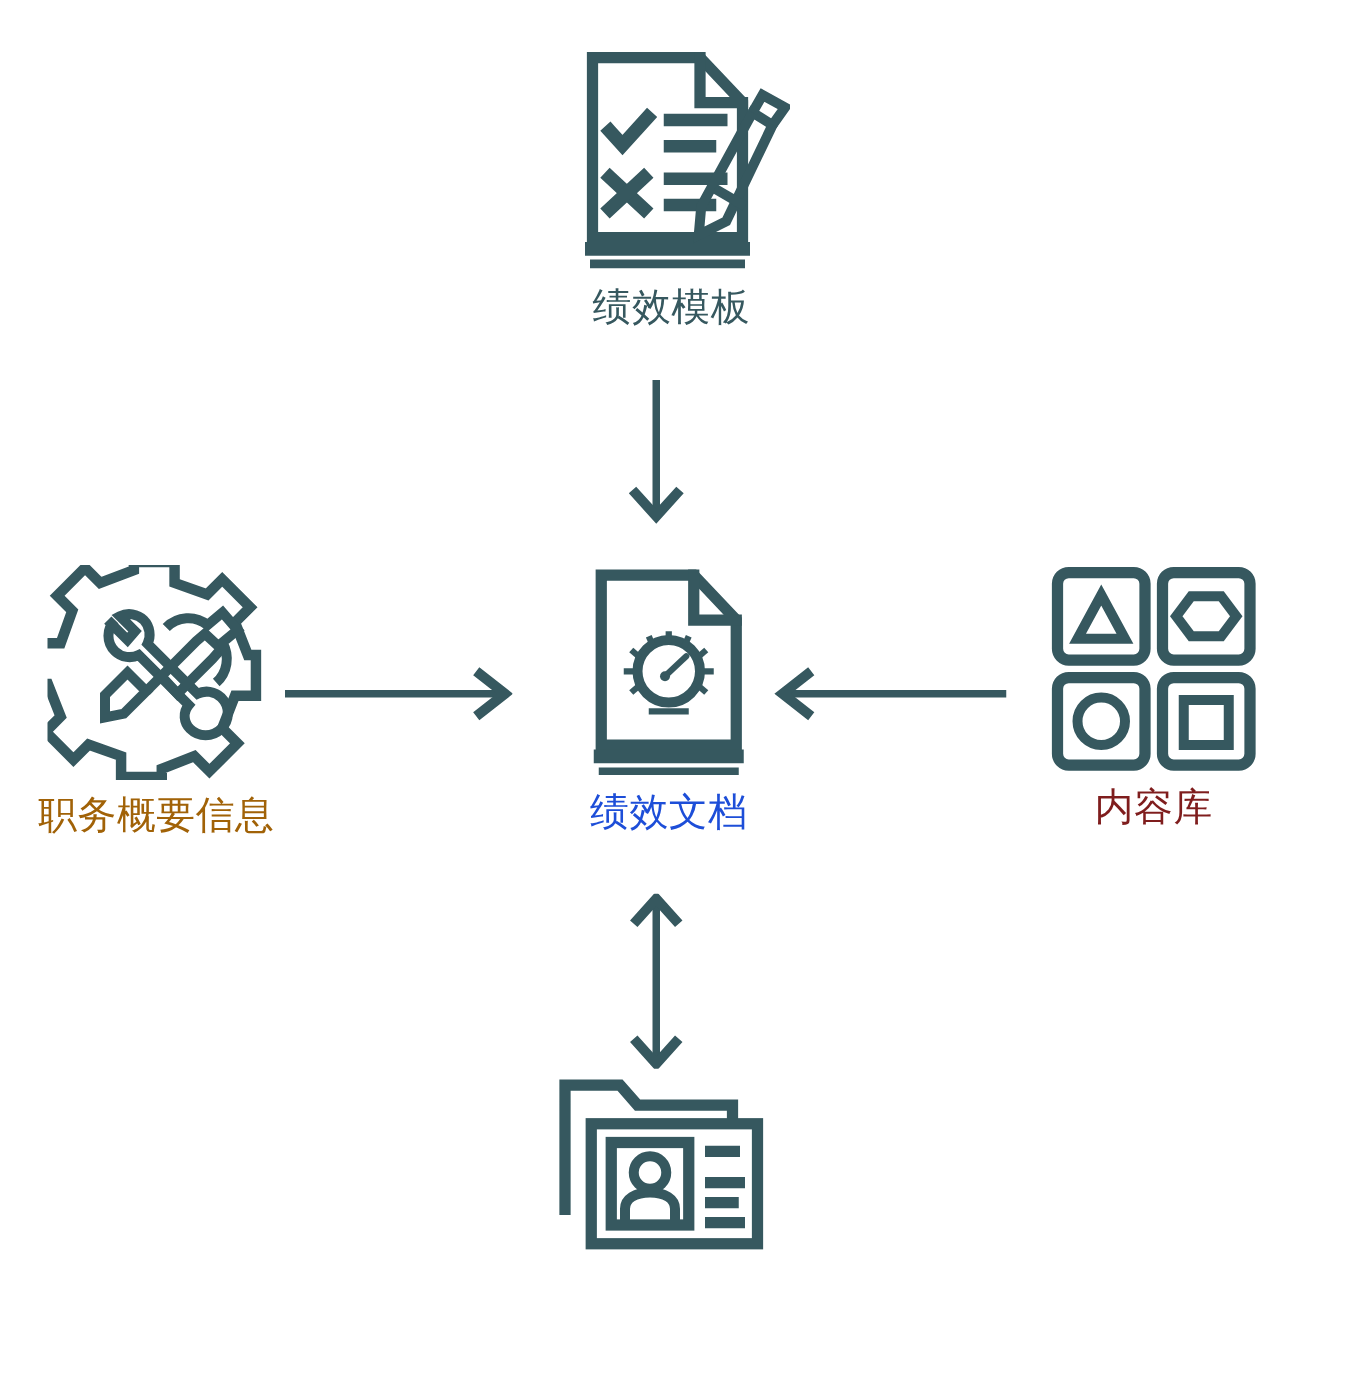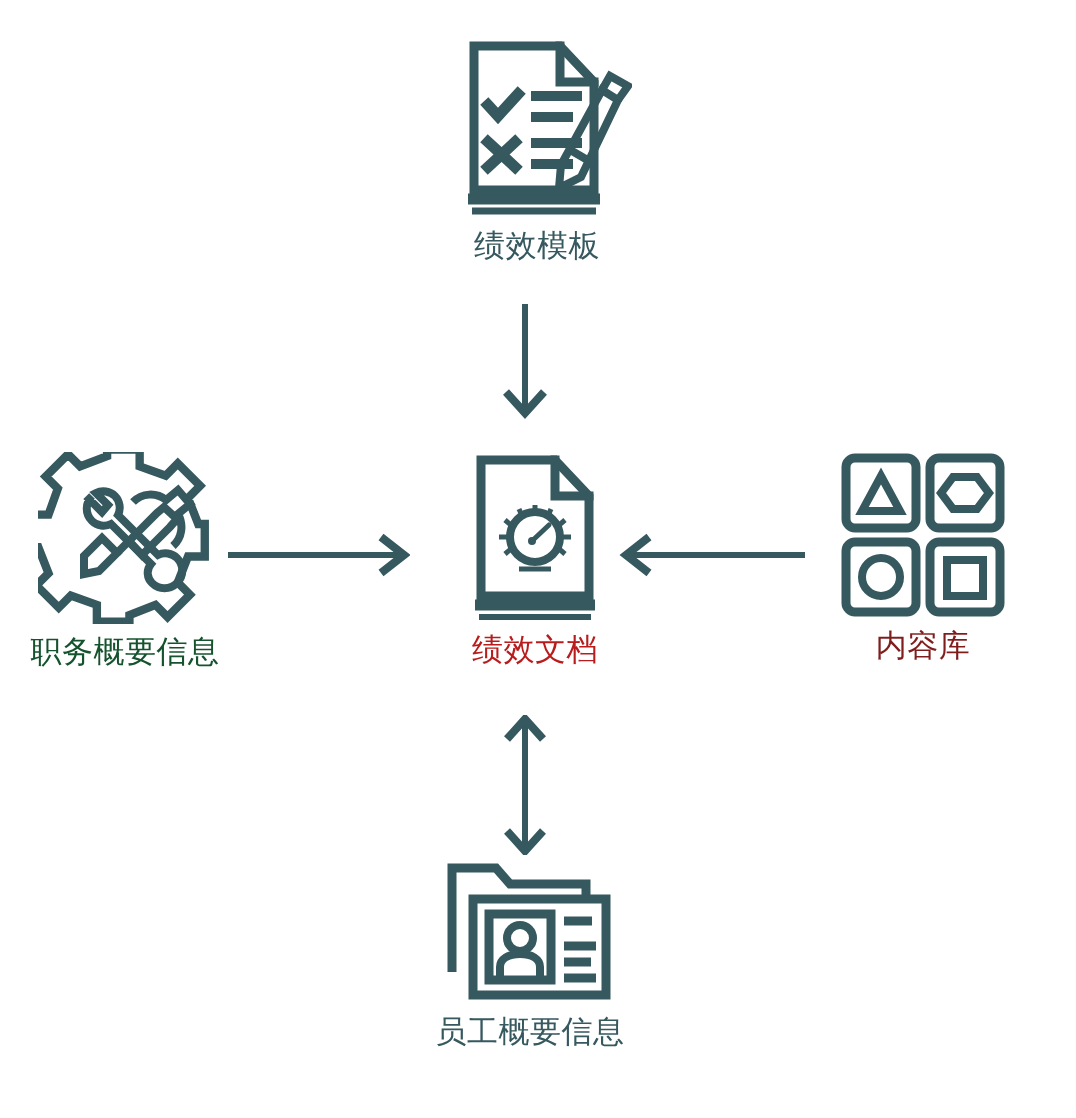--- a/index.html
+++ b/index.html
@@ -131,21 +131,21 @@
           <path d="M46 122 L46 104 L64 86 L79 101 L61 119 Z"></path>
           <path d="M79 101 L91 89"></path>
           <path d="M91 89 L103 77 L119 61 L126 55 L139 67 L132 75 L115 92 L104 103 Z"></path>
         </g>
 
         <g fill="none" stroke="#36585f" stroke-width="8" stroke-linejoin="miter" stroke-linecap="butt">
           <path d="M95 50 C104 41 118 40 128 48 L140 38 L152 52 L140 62 C146 73 144 86 135 94"></path>
         </g>
       </svg>
     </span>
-    <div class="node-label" style="color: #14532d;">职务概要信息</div>
+    <div class="node-label" style="color: #a16207;">职务概要信息</div>
   </div>
 
   <div class="node" id="node-performance-doc">
     <span class="node-icon">
       <svg width="160" height="170" viewBox="0 0 160 170" xmlns="http://www.w3.org/2000/svg">
         <g fill="none" stroke="#36585f" stroke-width="9" stroke-linecap="square" stroke-linejoin="miter">
 
           <path d="M26 8 L100 8 L134 44 L134 144 L26 144 Z"></path>
           <path d="M100 8 L100 44 L134 44"></path>
         </g>
@@ -171,21 +171,21 @@
             <line x1="50" y1="102" x2="57" y2="96"></line>
           </g>
 
           <line x1="78" y1="88" x2="94" y2="73" stroke-width="5" stroke-linecap="round"></line>
           <circle cx="77" cy="89" r="4" fill="#36585f" stroke="none"></circle>
 
           <line x1="64" y1="117" x2="96" y2="117" stroke-width="5" stroke-linecap="butt"></line>
         </g>
       </svg>
     </span>
-    <div class="node-label" style="color: #b91c1c;">绩效文档</div>
+    <div class="node-label" style="color: #1d4ed8;">绩效文档</div>
   </div>
 
   <div class="node" id="node-content-library">
     <span class="node-icon">
       <svg width="166" height="166" viewBox="0 0 166 166" xmlns="http://www.w3.org/2000/svg">
         <g fill="none" stroke="#36585f" stroke-width="9">
           <rect x="6" y="6" width="70" height="70" rx="9"></rect>
           <rect x="90" y="6" width="70" height="70" rx="9"></rect>
           <rect x="6" y="90" width="70" height="70" rx="9"></rect>
           <rect x="90" y="90" width="70" height="70" rx="9"></rect>
@@ -223,21 +223,20 @@
         </g>
 
         <g stroke="#36585f" stroke-linecap="butt">
           <line x1="120" y1="59" x2="148" y2="59" stroke-width="9"></line>
           <line x1="120" y1="84" x2="152" y2="84" stroke-width="9"></line>
           <line x1="120" y1="100" x2="147" y2="100" stroke-width="9"></line>
           <line x1="120" y1="116" x2="152" y2="116" stroke-width="9"></line>
         </g>
       </svg>
     </span>
-    <div class="node-label" style="color: rgb(54, 88, 95);">员工概要信息</div>
   </div>
 
   <div class="connector" id="arrow-template-to-doc">
     <svg width="110" height="120" viewBox="0 0 110 120" xmlns="http://www.w3.org/2000/svg">
       <g fill="none" stroke="#36585f" stroke-width="6" stroke-linecap="butt" stroke-linejoin="miter">
         <line x1="55" y1="4" x2="55" y2="110"></line>
         <polyline points="36,92 55,113 74,92" stroke-width="8"></polyline>
       </g>
     </svg>
   </div>

